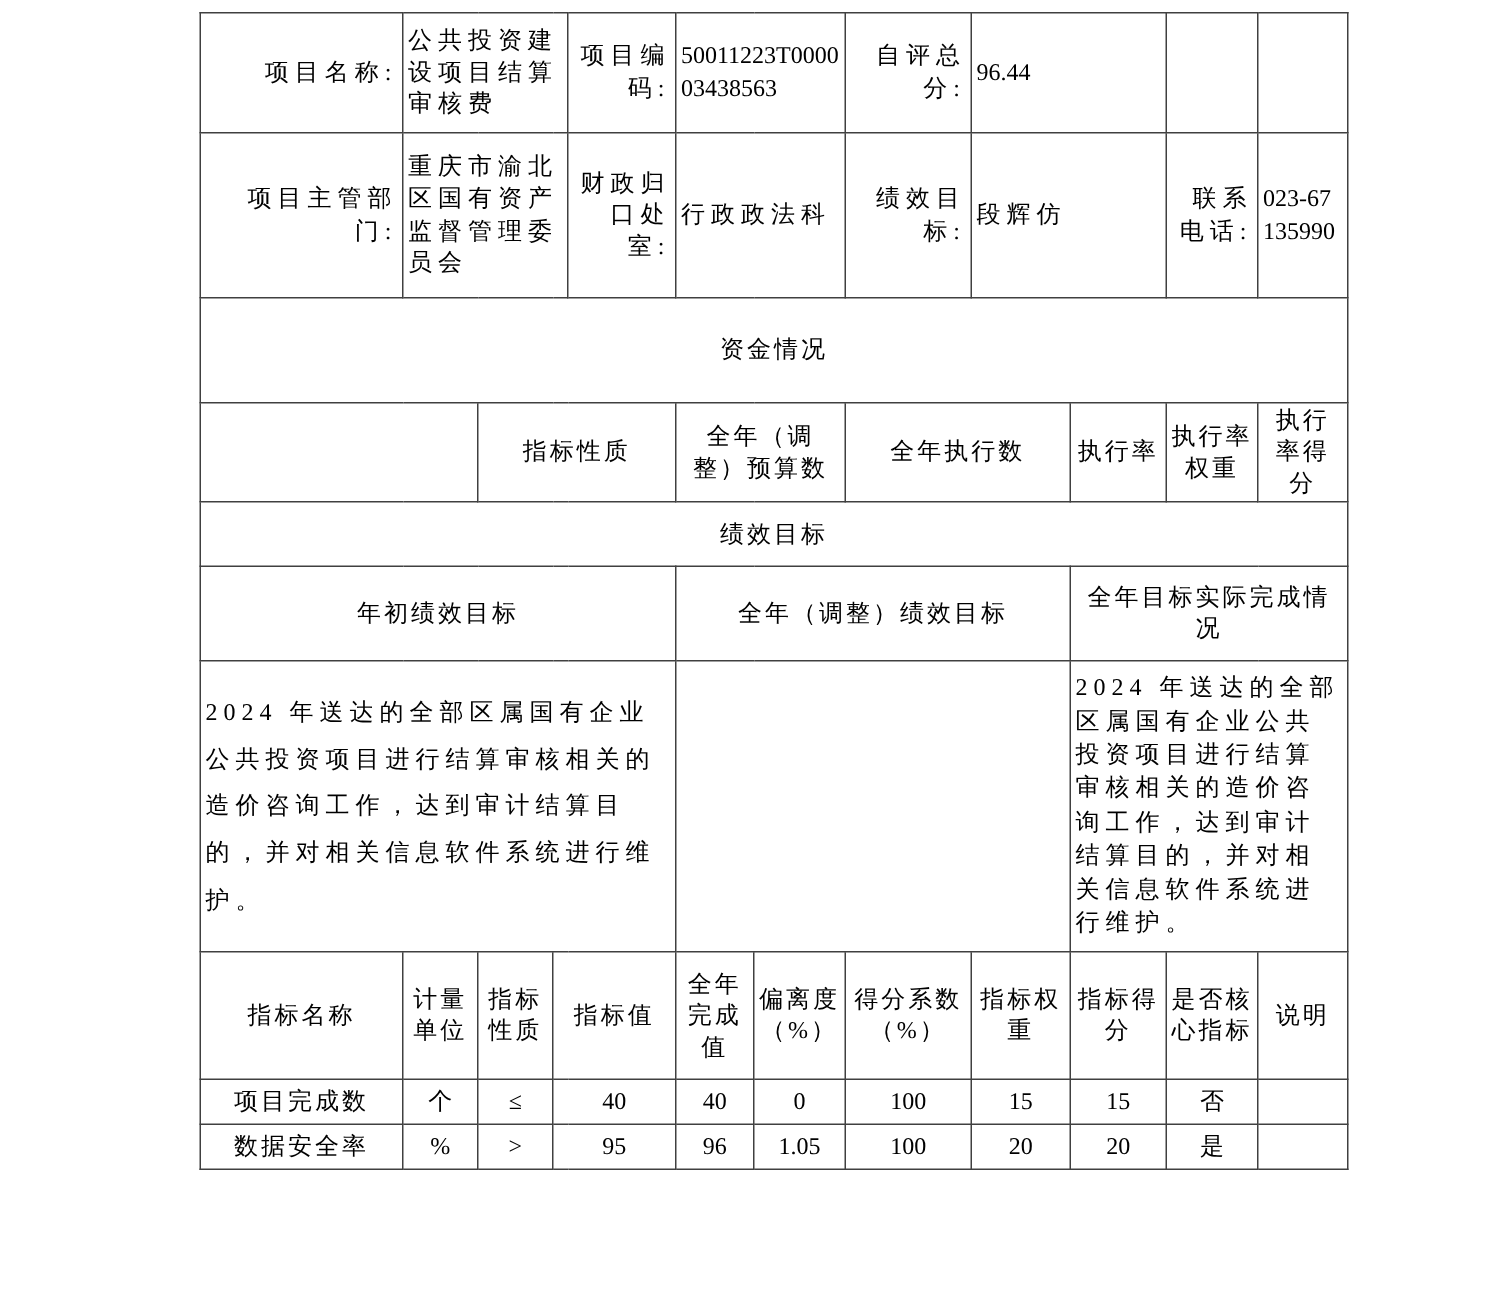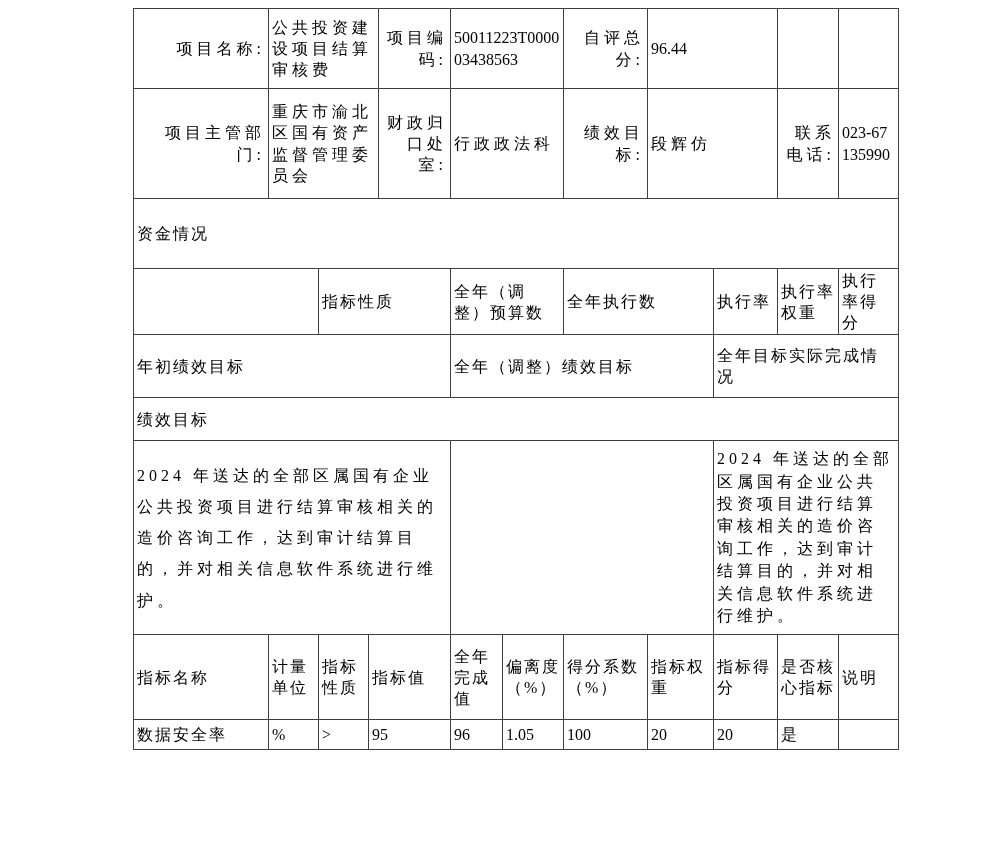--- a/index.html
+++ b/index.html
@@ -18,21 +18,21 @@
   }
   table.doc td {
     border: 1px solid #404040;
     padding: 1px 3px;
     vertical-align: middle;
     word-break: break-all;
     overflow: hidden;
   }
   .lab { text-align: right; }
   .val { text-align: left; }
-  .ctr { text-align: left; font-family: Liberation Serif, serif; }
+  .ctr { text-align: center; font-family: Liberation Serif, serif; }
   .zh  { letter-spacing: 4px; }
   .hd  { letter-spacing: 2px; }
   .num { letter-spacing: 0; }
   .top { vertical-align: top; padding-top: 3px; }
   .lh-wide  { line-height: 1.95; }
   .lh-tight { line-height: 1.4; }
 </style>
 </head>
 <body>
 
@@ -85,28 +85,28 @@
       <td class="ctr hd" colspan="3">指标性质</td>
       <td class="ctr hd" colspan="2">全年（调整）预算数</td>
       <td class="ctr hd" colspan="2">全年执行数</td>
       <td class="ctr hd">执行率</td>
       <td class="ctr hd">执行率权重</td>
       <td class="ctr hd">执行率得分</td>
     </tr>
 
 
 
+    <tr style="height:43px">
+      <td class="ctr hd" colspan="12">绩效目标</td>
+    </tr>
+
     <tr style="height:63px">
       <td class="ctr hd" colspan="5">年初绩效目标</td>
       <td class="ctr hd" colspan="4">全年（调整）绩效目标</td>
       <td class="ctr hd" colspan="3">全年目标实际完成情况</td>
-    </tr>
-
-    <tr style="height:43px">
-      <td class="ctr hd" colspan="12">绩效目标</td>
     </tr>
 
     <tr style="height:194px">
       <td class="val zh top lh-wide" colspan="5">2024 年送达的全部区属国有企业公共投资项目进行结算审核相关的造价咨询工作，达到审计结算目的，并对相关信息软件系统进行维护。</td>
       <td class="top" colspan="4"></td>
       <td class="val zh top lh-tight" colspan="3">2024 年送达的全部区属国有企业公共投资项目进行结算审核相关的造价咨询工作，达到审计结算目的，并对相关信息软件系统进行维护。</td>
     </tr>
 
 
     <tr style="height:85px">
@@ -116,20 +116,33 @@
       <td class="ctr hd" colspan="2">指标值</td>
       <td class="ctr hd">全年完成值</td>
       <td class="ctr hd">偏离度（%）</td>
       <td class="ctr hd">得分系数（%）</td>
       <td class="ctr hd">指标权重</td>
       <td class="ctr hd">指标得分</td>
       <td class="ctr hd">是否核心指标</td>
       <td class="ctr hd">说明</td>
     </tr>
 
+    <tr style="height:30px">
+      <td class="ctr hd">项目完成数</td>
+      <td class="ctr num">个</td>
+      <td class="ctr num">≤</td>
+      <td class="ctr num" colspan="2">40</td>
+      <td class="ctr num">40</td>
+      <td class="ctr num">0</td>
+      <td class="ctr num">100</td>
+      <td class="ctr num">15</td>
+      <td class="ctr num">15</td>
+      <td class="ctr num">否</td>
+      <td class="ctr num"></td>
+    </tr>
 
     <tr style="height:30px">
       <td class="ctr hd">数据安全率</td>
       <td class="ctr num">%</td>
       <td class="ctr num">&gt;</td>
       <td class="ctr num" colspan="2">95</td>
       <td class="ctr num">96</td>
       <td class="ctr num">1.05</td>
       <td class="ctr num">100</td>
       <td class="ctr num">20</td>

